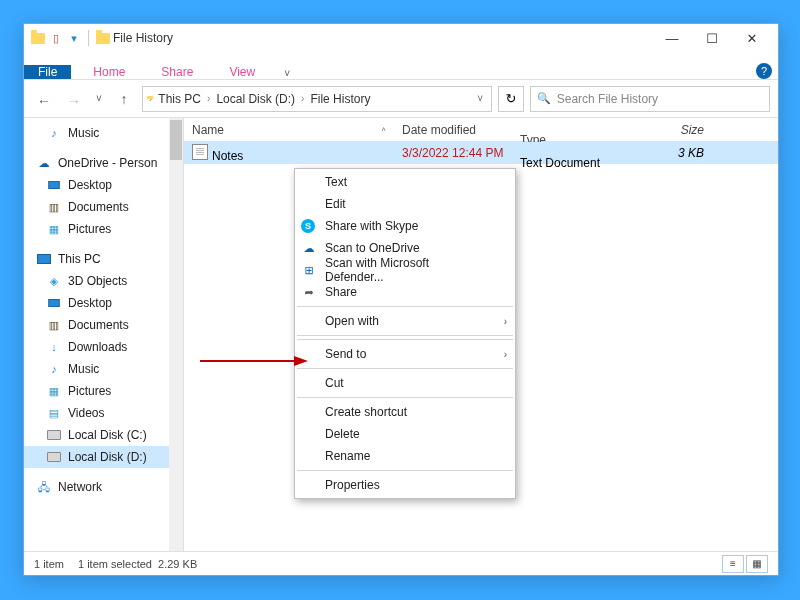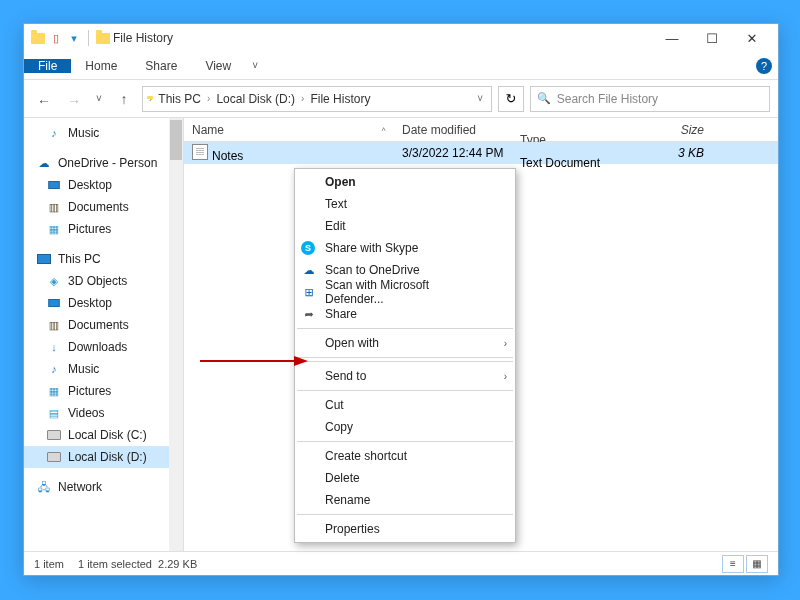--- a/index.html
+++ b/index.html
@@ -5,22 +5,22 @@
 * { margin: 0; padding: 0; box-sizing: border-box; font-family: "Segoe UI", Arial, sans-serif; }
 body { background: #3aa8ff; width: 800px; height: 600px; overflow: hidden; position: relative; }
 .window { position: absolute; left: 23px; top: 23px; width: 756px; height: 553px; background: #fff; border: 1px solid #6da9de; box-shadow: 0 4px 20px rgba(0,0,0,0.2); display: flex; flex-direction: column; }
 .titlebar { height: 28px; display: flex; align-items: center; padding: 0 6px; font-size: 12px; }
 .titlebar .icons { display: flex; gap: 2px; }
 .titlebar .ficon { width: 16px; height: 16px; display: flex; align-items: center; justify-content: center; font-size: 11px; }
 .sep { width: 1px; height: 16px; background: #ccc; margin: 0 6px; }
 .titlebar .title { margin-left: 2px; color: #333; }
 .wincontrols { margin-left: auto; display: flex; }
 .wincontrols .wc { width: 40px; height: 28px; display: flex; align-items: center; justify-content: center; font-size: 13px; color: #333; }
-.ribbon { height: 28px; display: flex; align-items: center; border-bottom: 1px solid #e0e0e0; font-size: 12px; }
-.ribbon .tab { padding: 0 14px; display: flex; align-items: center; color: #404040; }
+.ribbon { height: 28px; display: flex; align-items: flex-end; border-bottom: 1px solid #e0e0e0; font-size: 12px; gap: 8px; }
+.ribbon .tab { padding: 0 14px; display: flex; align-items: center; color: #ec4899; }
 .ribbon .tab.file { background: #0a64ad; color: #fff; }
 .ribbon .help { margin-left: auto; width: 28px; display: flex; align-items: center; justify-content: center; color: #0a64ad; font-size: 14px; }
 .ribbon .chev { width: 20px; display: flex; align-items: center; justify-content: center; color: #555; font-size: 10px; }
 .addrrow { height: 38px; display: flex; align-items: center; padding: 4px 8px; gap: 6px; border-bottom: 1px solid #e0e0e0; }
 .navbtn { width: 24px; height: 24px; display: flex; align-items: center; justify-content: center; color: #555; font-size: 14px; }
 .navbtn.dis { color: #bbb; }
 .addrbar { flex: 1; height: 26px; border: 1px solid #ccc; display: flex; align-items: center; padding: 0 4px; font-size: 12px; gap: 2px; }
 .addrbar .crumb { padding: 0 4px; color: #333; }
 .addrbar .csep { color: #888; font-size: 10px; }
 .addrbar .addrchev { margin-left: auto; color: #666; font-size: 10px; padding: 0 4px; }
@@ -212,42 +212,41 @@
             <span>Name</span>
             <span class="sortind" style="margin-left:auto">˄</span>
           </div>
         <div class="col date">Date modified</div>
         <div class="col type">Type</div>
         <div class="col size">Size</div>
       </div>
       <div class="filelist">
         <div class="filerow sel">
           <div class="col name"><span class="fileicon"></span><span>Notes</span></div>
-          <div class="col date" style="color:#000000">3/3/2022 12:44 PM</div>
+          <div class="col date" style="color:#b91c1c">3/3/2022 12:44 PM</div>
           <div class="col type">Text Document</div>
           <div class="col size">3 KB</div>
         </div>
       </div>
     </div>
 
   </div>
 
   <div class="statusbar">
     <span>1 item</span>
     <span><span>1 item selected</span>&nbsp;&nbsp;<span>2.29 KB</span></span>
     <div class="viewbtns">
       <div class="viewbtn">≡</div>
       <div class="viewbtn">▦</div>
     </div>
   </div>
 
 </div>
 
 <div class="ctxmenu">
-  <div class="mi bold">Open</div>
   <div class="mi">Text</div>
   <div class="mi">Edit</div>
   <div class="mi">
       <span class="mic" style="background:#00aff0;color:#fff;border-radius:50%;width:14px;height:14px;font-weight:bold;font-size:9px">S</span>
       <span>Share with Skype</span>
     </div>
   <div class="mi">
       <span class="mic" style="color:#0a64ad">☁</span>
       <span>Scan to OneDrive</span>
     </div>
@@ -265,21 +264,20 @@
       <span class="sub">›</span>
     </div>
   <div class="msep"></div>
   <div class="msep"></div>
   <div class="mi">
       <span>Send to</span>
       <span class="sub">›</span>
     </div>
   <div class="msep"></div>
   <div class="mi">Cut</div>
-  <div class="mi">Copy</div>
   <div class="msep"></div>
   <div class="mi">Create shortcut</div>
   <div class="mi">Delete</div>
   <div class="mi">Rename</div>
   <div class="msep"></div>
   <div class="mi">Properties</div>
 </div>
 
 <svg class="arrow" width="110" height="16">
   <line x1="0" y1="5" x2="94" y2="5" stroke="#c00000" stroke-width="2"></line>

